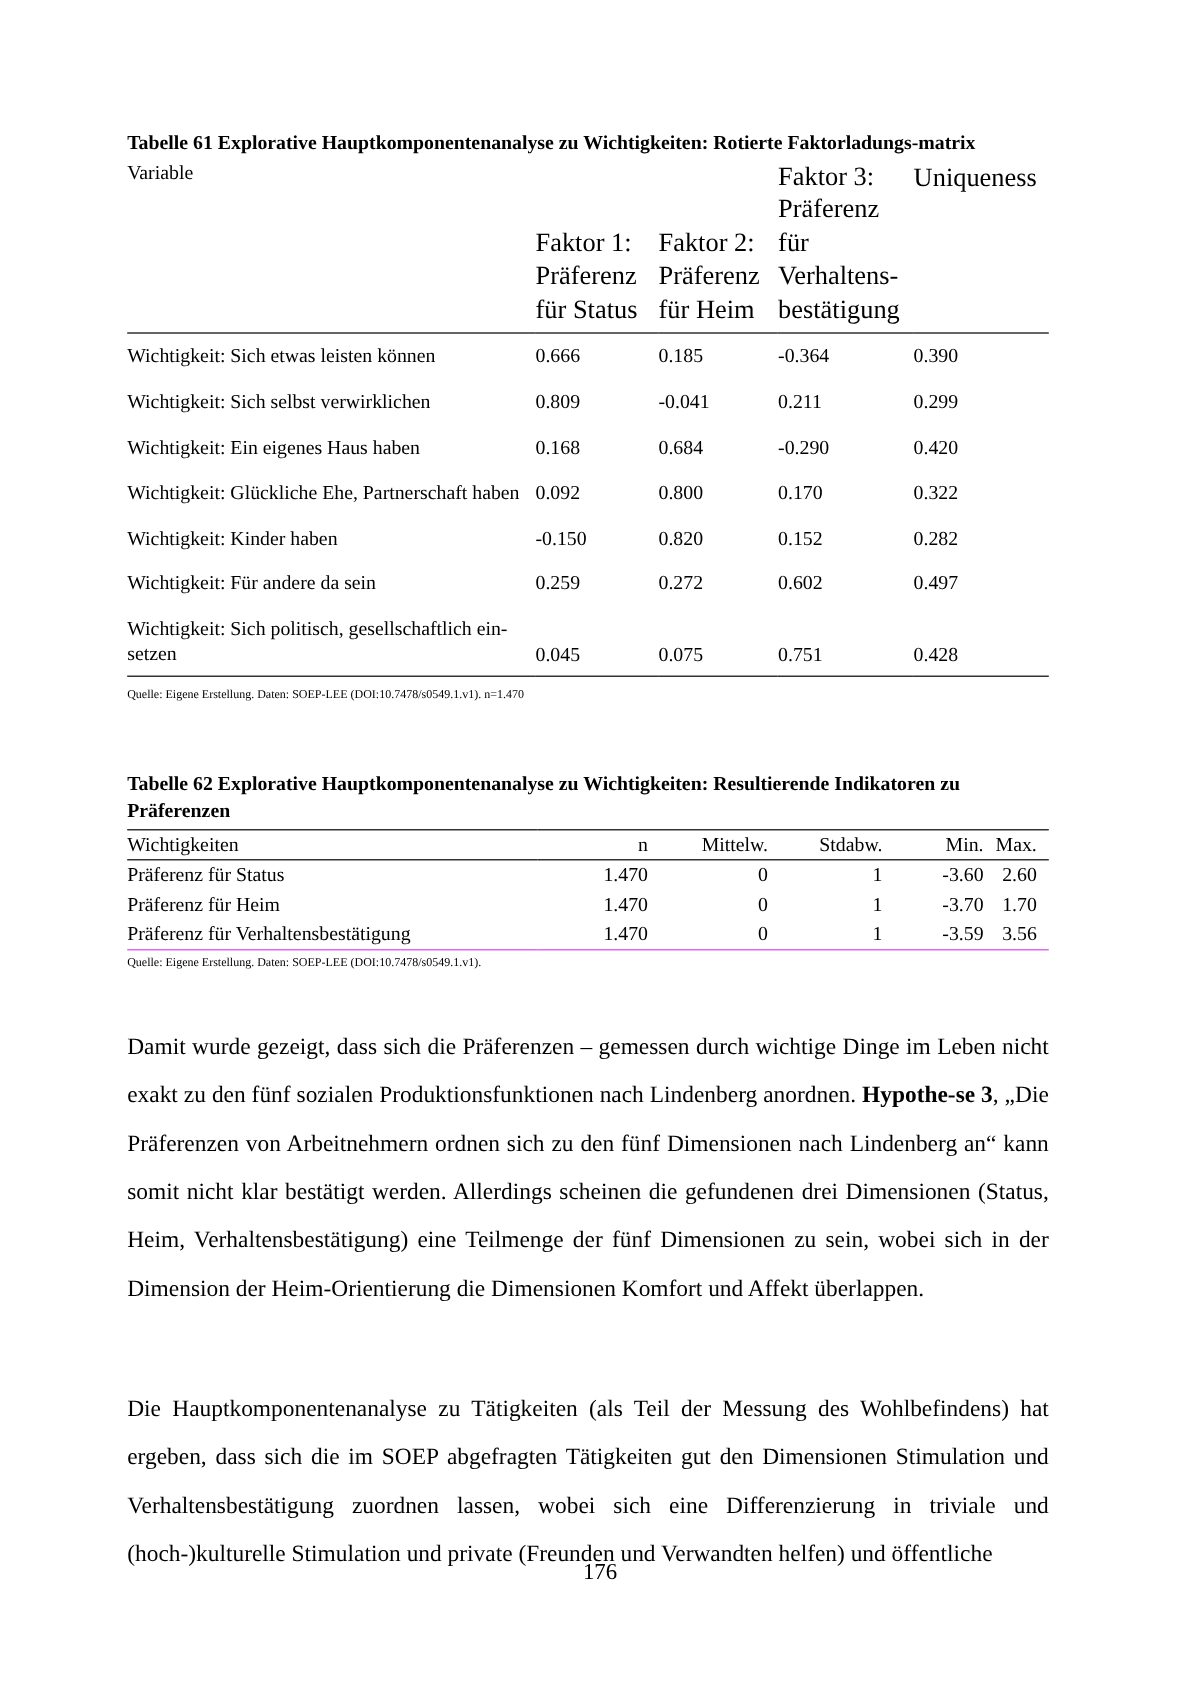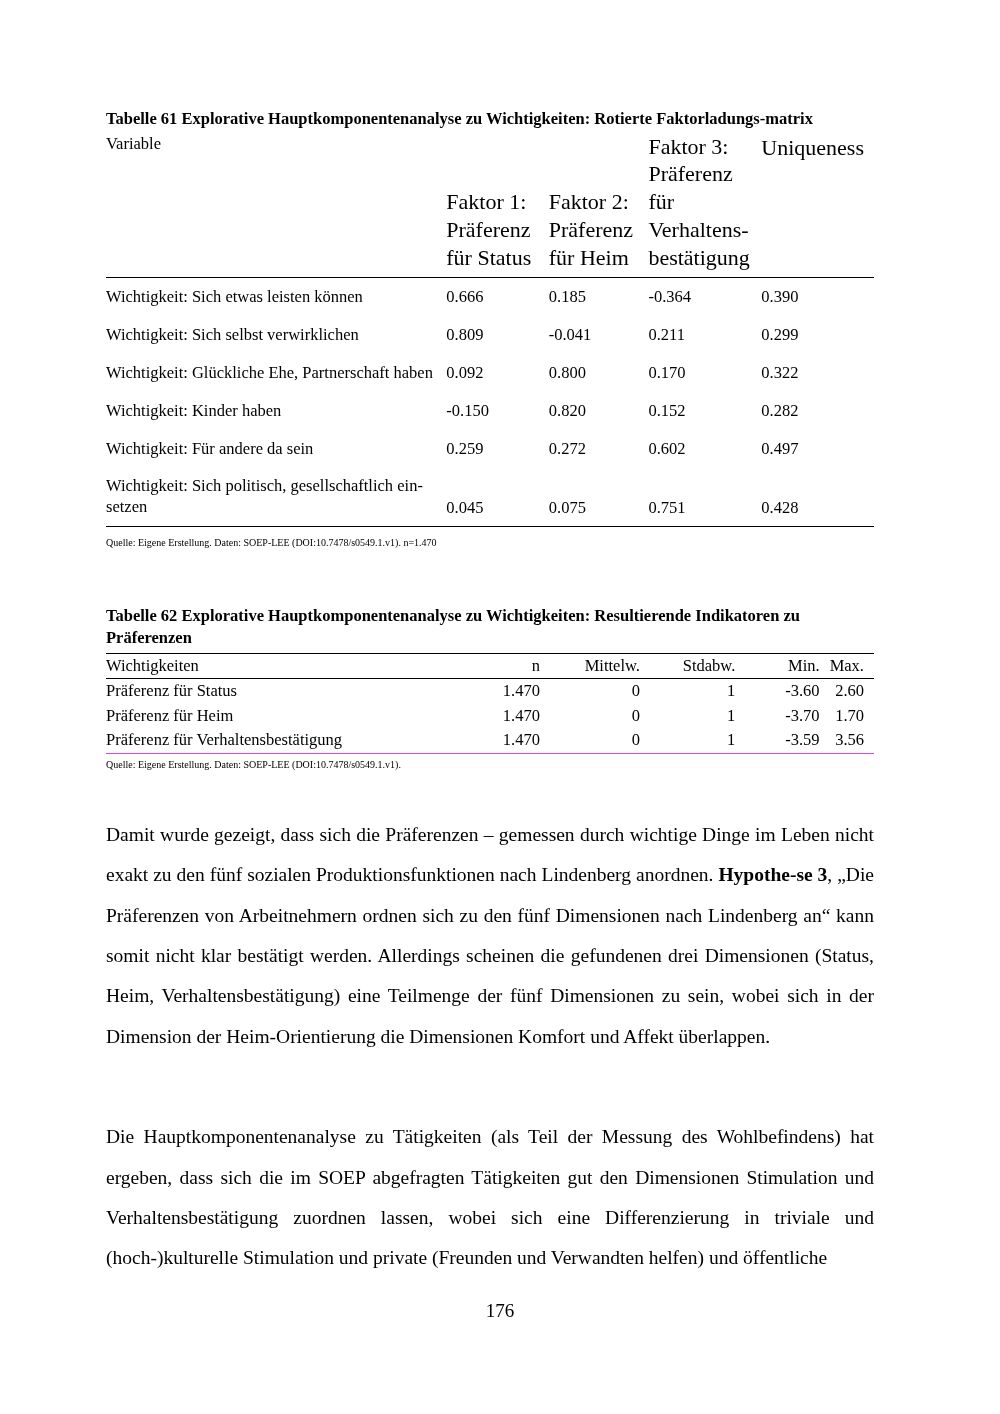--- a/index.html
+++ b/index.html
@@ -165,20 +165,27 @@
             <td class="num">0.185</td>
             <td class="num">-0.364</td>
             <td class="num">0.390</td>
           </tr>
           <tr>
             <td>Wichtigkeit: Sich selbst verwirklichen</td>
             <td class="num bold-val">0.809</td>
             <td class="num">-0.041</td>
             <td class="num">0.211</td>
             <td class="num">0.299</td>
+          </tr>
+          <tr>
+            <td>Wichtigkeit: Ein eigenes Haus haben</td>
+            <td class="num">0.168</td>
+            <td class="num bold-val">0.684</td>
+            <td class="num">-0.290</td>
+            <td class="num">0.420</td>
           </tr>
           <tr>
             <td>Wichtigkeit: Glückliche Ehe, Partnerschaft haben</td>
             <td class="num">0.092</td>
             <td class="num bold-val">0.800</td>
             <td class="num">0.170</td>
             <td class="num">0.322</td>
           </tr>
           <tr>
             <td>Wichtigkeit: Kinder haben</td>

